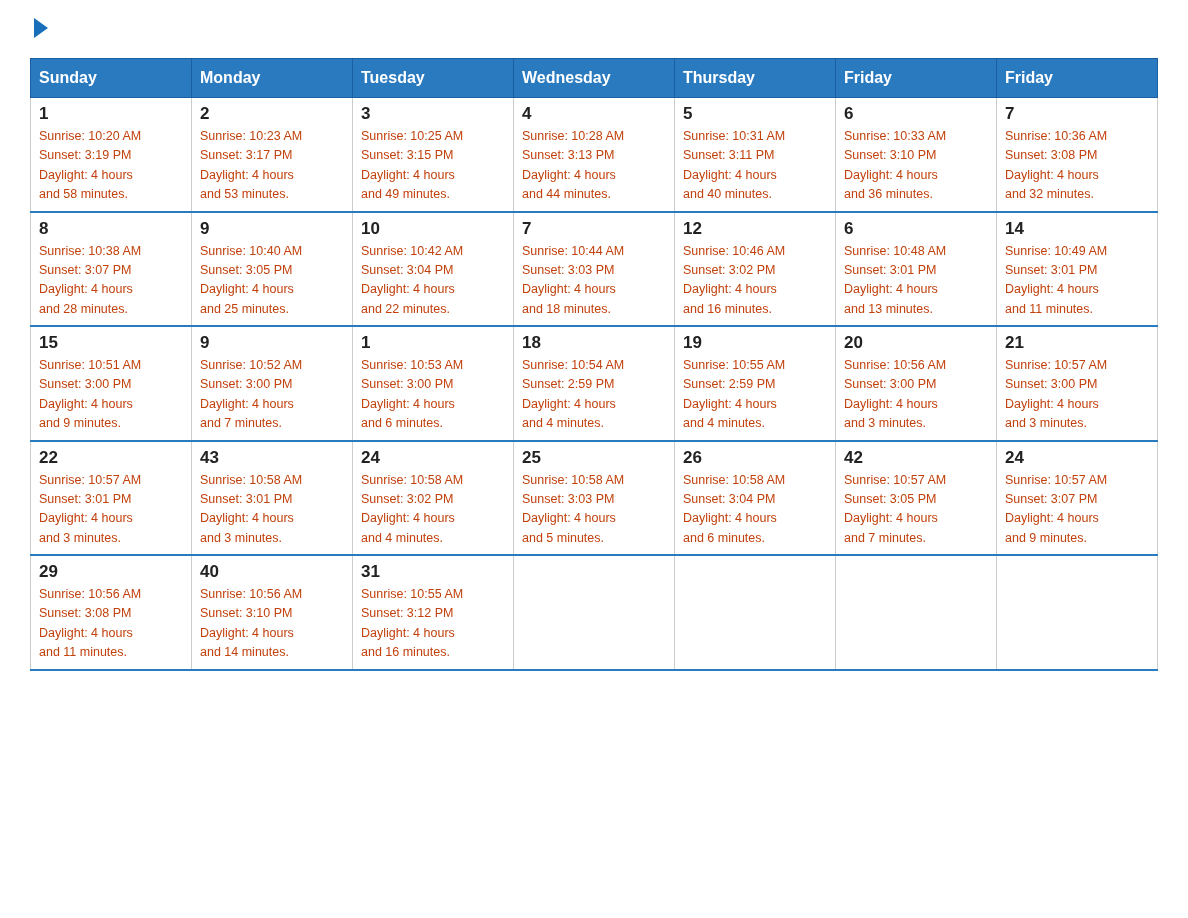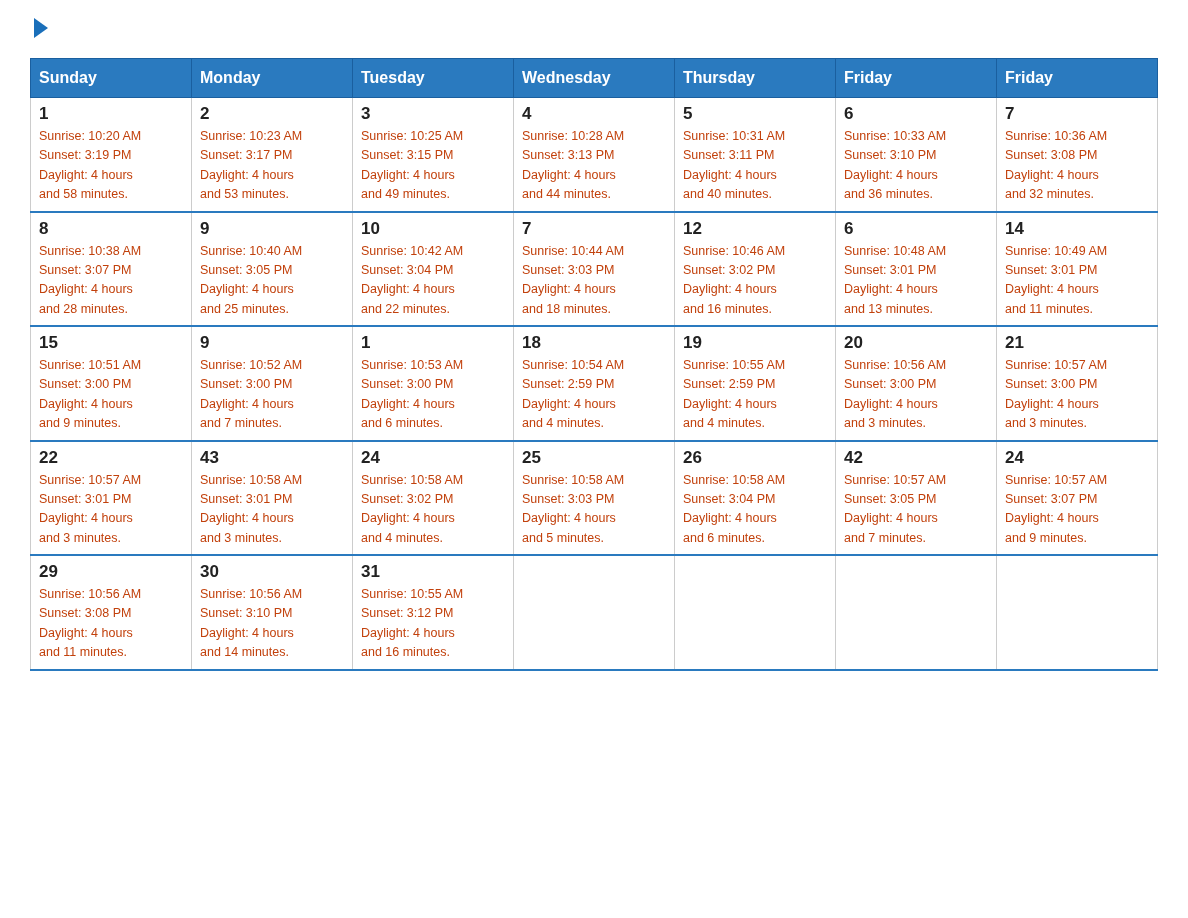--- a/index.html
+++ b/index.html
@@ -250,21 +250,21 @@
           <span class="day-number">24</span>
           <div class="day-info">Sunrise: 10:57 AM<br>Sunset: 3:07 PM<br>Daylight: 4 hours<br>and 9 minutes.</div>
         </td>
       </tr>
       <tr>
         <td>
           <span class="day-number">29</span>
           <div class="day-info">Sunrise: 10:56 AM<br>Sunset: 3:08 PM<br>Daylight: 4 hours<br>and 11 minutes.</div>
         </td>
         <td>
-          <span class="day-number">30</span>
+          <span class="day-number">40</span>
           <div class="day-info">Sunrise: 10:56 AM<br>Sunset: 3:10 PM<br>Daylight: 4 hours<br>and 14 minutes.</div>
         </td>
         <td>
           <span class="day-number">31</span>
           <div class="day-info">Sunrise: 10:55 AM<br>Sunset: 3:12 PM<br>Daylight: 4 hours<br>and 16 minutes.</div>
         </td>
         <td class="empty-cell"></td>
         <td class="empty-cell"></td>
         <td class="empty-cell"></td>
         <td class="empty-cell"></td>

